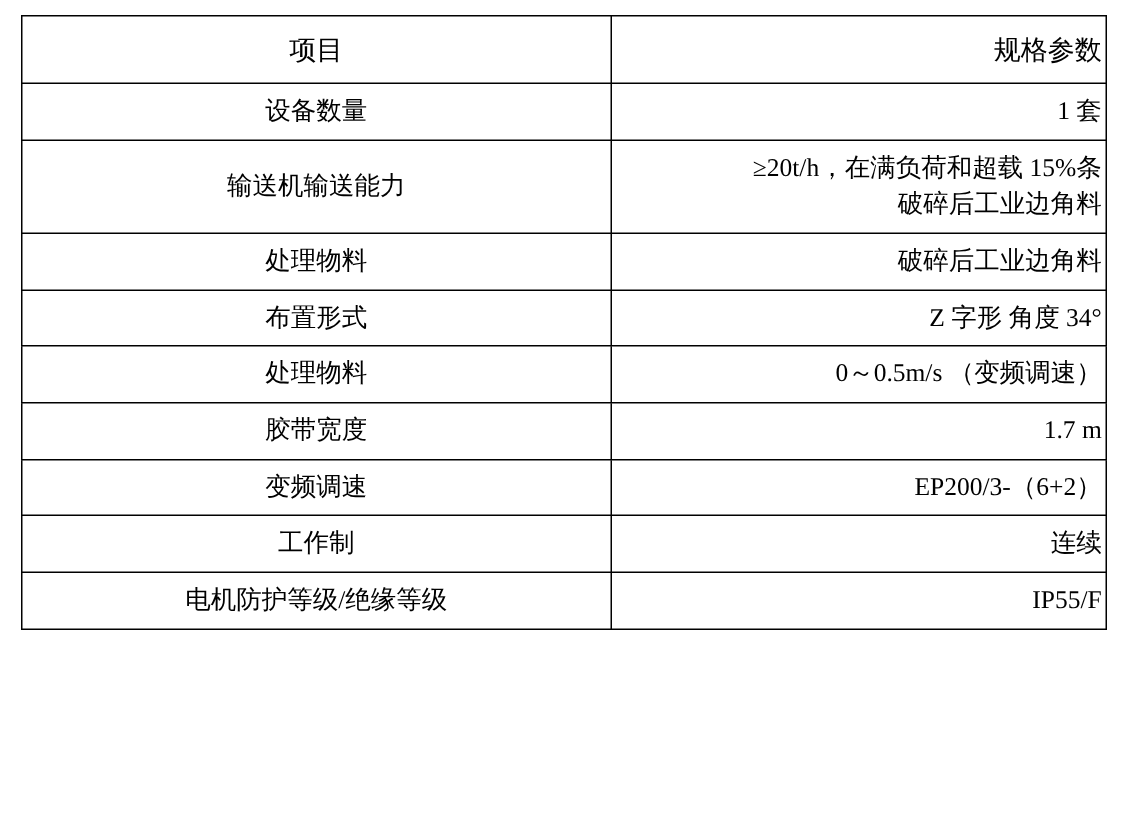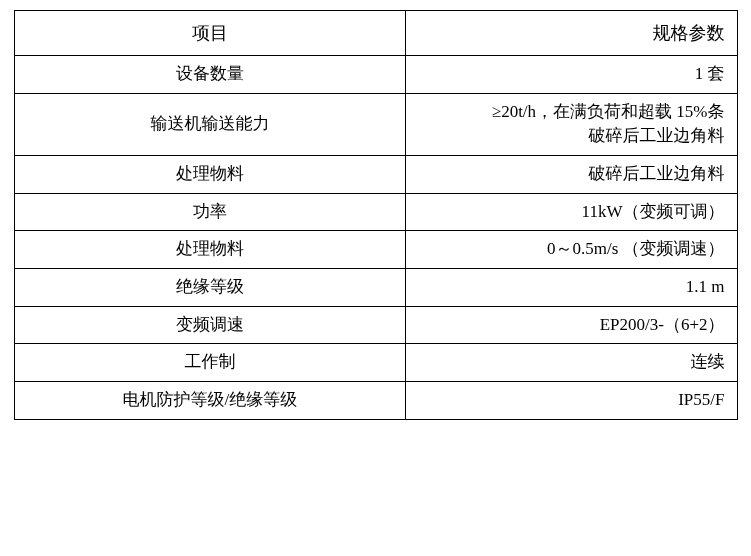--- a/index.html
+++ b/index.html
@@ -27,21 +27,21 @@
     border-collapse: collapse;
     width: 724px;
     table-layout: fixed;
   }
   table.spec td {
     border: 1px solid #000000;
     text-align: center;
     vertical-align: middle;
     font-size: 17px;
     line-height: 1.45;
-    padding: 6px 12px;
+    padding: 6px 2px;
     font-family: "Liberation Serif", "DejaVu Serif", serif;
   }
   table.spec td.col-a { width: 54.5%; }
   table.spec td.col-b { width: 45.5%; text-align: right; }
   tr.header td {
     font-size: 18px;
     padding-top: 9px;
     padding-bottom: 9px;
   }
   .two-line {
@@ -79,34 +79,34 @@
         </td>
       </tr>
 
       <tr>
         <td class="col-a">处理物料</td>
         <td class="col-b">破碎后工业边角料</td>
       </tr>
 
 
 
+      <tr>
+        <td class="col-a">布置形式</td>
+        <td class="col-b">Z 字形  角度 34°</td>
+      </tr>
 
-      <tr>
-        <td class="col-a">功率</td>
-        <td class="col-b">11kW（变频可调）</td>
-      </tr>
 
       <tr>
         <td class="col-a">处理物料</td>
         <td class="col-b">0～0.5m/s  （变频调速）</td>
       </tr>
 
       <tr>
-        <td class="col-a">绝缘等级</td>
-        <td class="col-b">1.1 m</td>
+        <td class="col-a">胶带宽度</td>
+        <td class="col-b">1.7 m</td>
       </tr>
 
       <tr>
         <td class="col-a">变频调速</td>
         <td class="col-b">EP200/3-（6+2）</td>
       </tr>
 
       <tr>
         <td class="col-a">工作制</td>
         <td class="col-b">连续</td>

